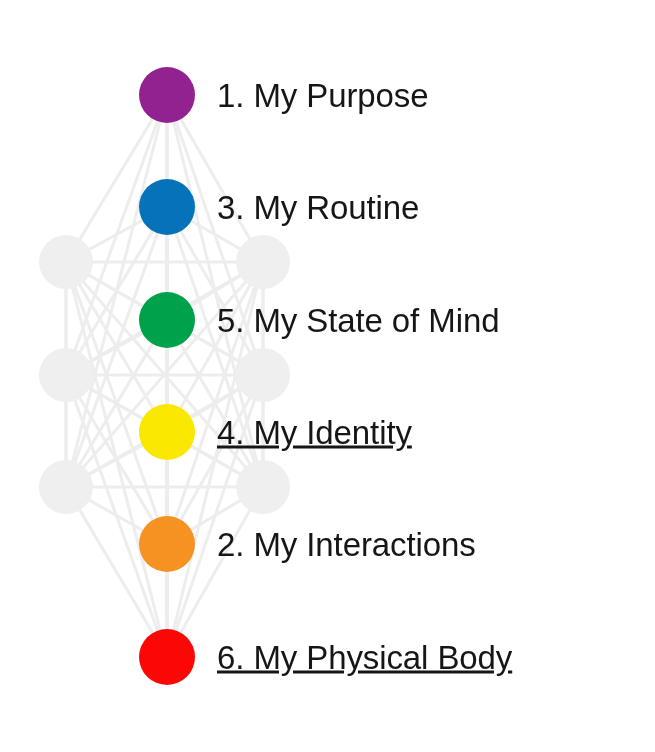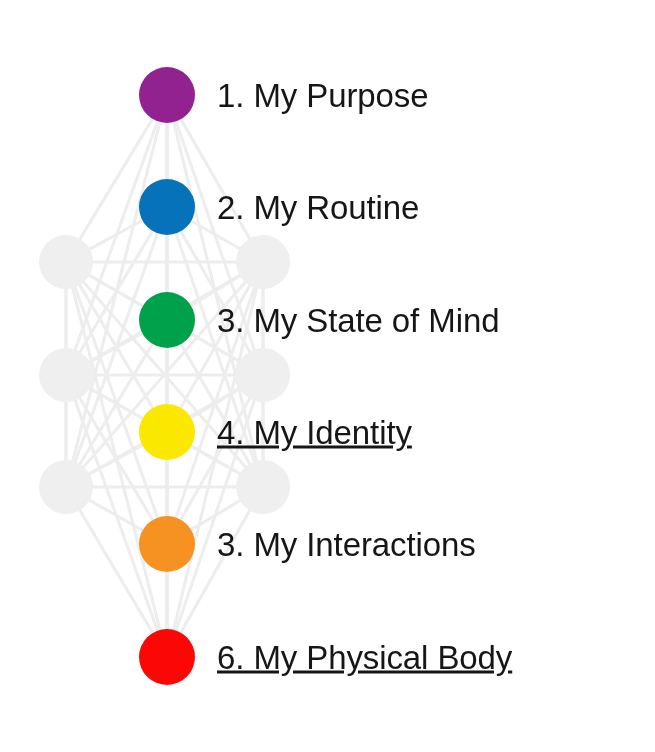--- a/index.html
+++ b/index.html
@@ -159,20 +159,20 @@
         <circle cx="151" cy="207" r="28" fill="#0572B9"></circle>
         <circle cx="151" cy="320" r="28" fill="#00A14B"></circle>
         <circle cx="151" cy="432" r="28" fill="#FAE800"></circle>
         <circle cx="151" cy="544" r="28" fill="#F59222"></circle>
         <circle cx="151" cy="657" r="28" fill="#FB0705"></circle>
       </g>
   </svg>
 
   <div id="labels">
       <div class="node-label" style="top: 95px;">1. My Purpose</div>
-      <div class="node-label" style="top: 207px;">2. My Routine</div>
-      <div class="node-label" style="top: 320px;">3. My State of Mind</div>
+      <div class="node-label" style="top: 207px;">3. My Routine</div>
+      <div class="node-label" style="top: 320px;">5. My State of Mind</div>
       <div class="node-label" style="top: 432px; text-decoration: underline;">4. My Identity</div>
-      <div class="node-label" style="top: 544px;">3. My Interactions</div>
+      <div class="node-label" style="top: 544px;">2. My Interactions</div>
       <div class="node-label" style="top: 657px; text-decoration: underline;">6. My Physical Body</div>
     </div>
 
 </div>
 
 </body></html>

